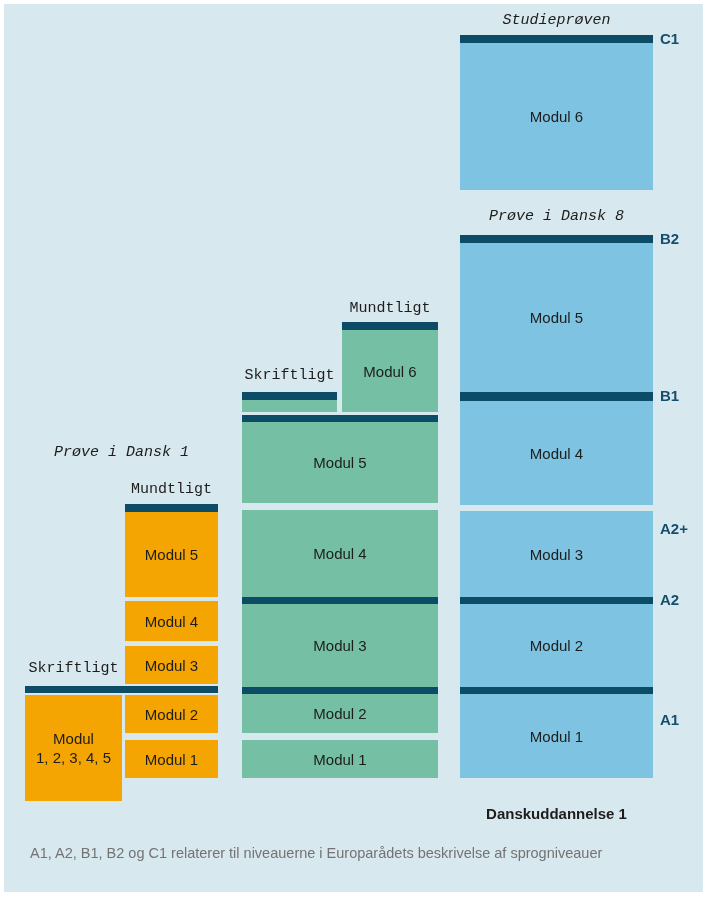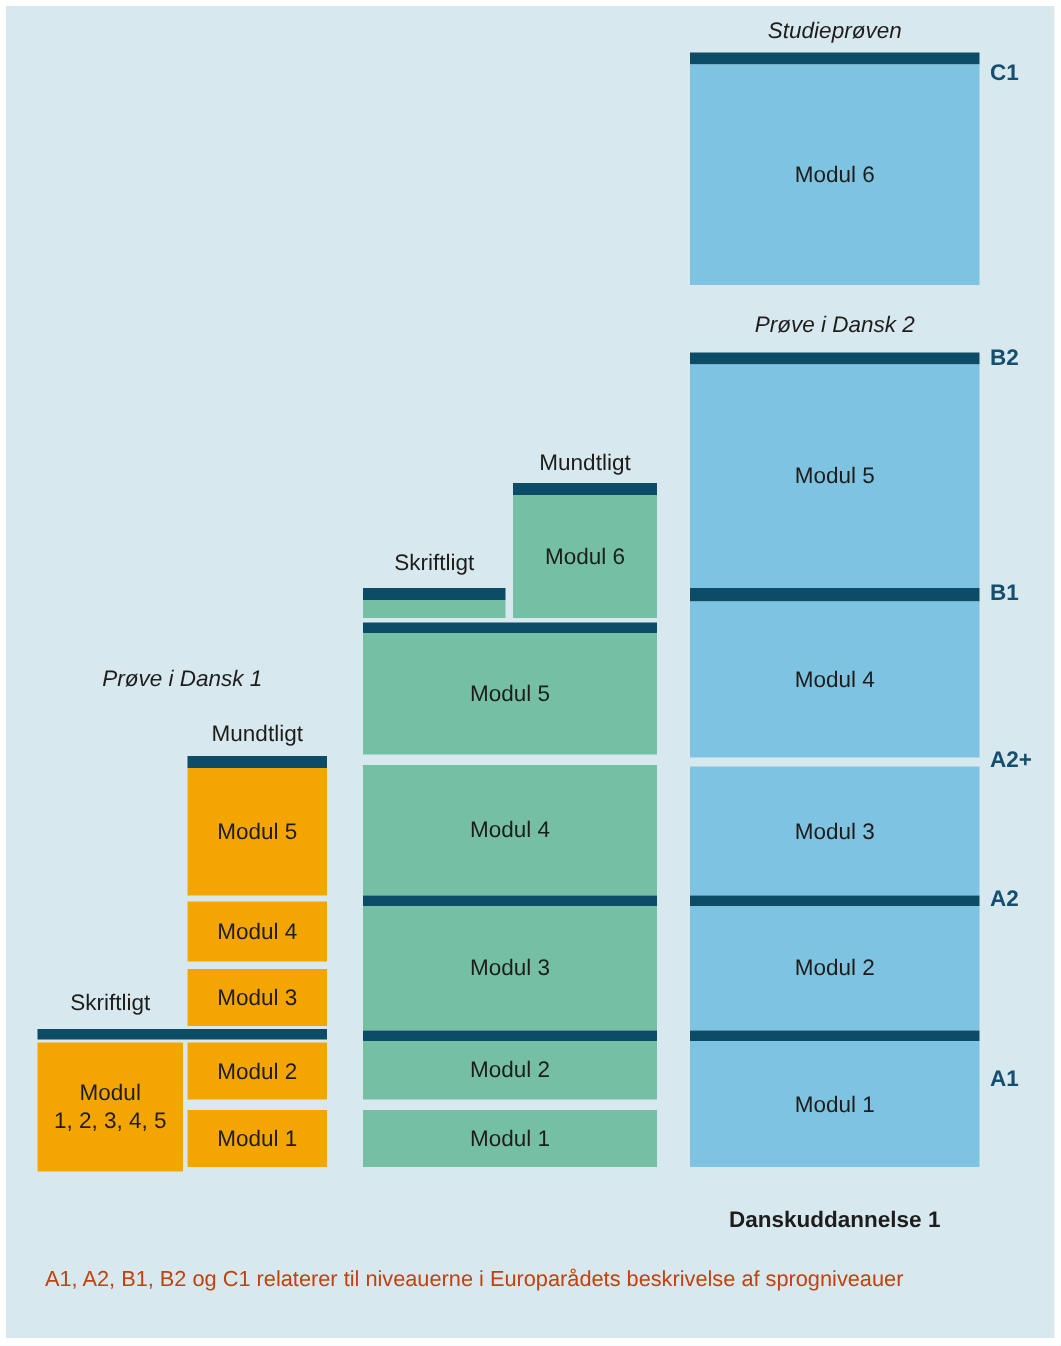--- a/index.html
+++ b/index.html
@@ -11,36 +11,36 @@
 
   .box {
     position:absolute; display:flex; align-items:center; justify-content:center;
     font-size:15px; color:#1d1d1b; text-align:center; line-height:19px;
   }
   .orange { background:#f5a502; }
   .green  { background:#75c0a4; }
   .blue   { background:#7ec3e1; }
   .bar    { position:absolute; background:#0d4c66; }
 
-  .hlabel { position:absolute; font-size:15px; color:#1d1d1b; text-align:center; line-height:17px; }
+  .hlabel { position:absolute; font-size:15px; color:#1d1d1b; text-align:center; line-height:17px;font-family:Liberation Mono, monospace; }
   .italic { font-style:italic; }
   .level  { position:absolute; left:660px; font-size:15px; font-weight:bold; color:#154f6d; line-height:18px; }
   .coltitle { position:absolute; top:805px; font-size:15px; font-weight:bold; color:#1d1d1b; text-align:center; }
-  .footer { position:absolute; left:30px; top:845px; font-size:14.5px; color:#c2410c; }
+  .footer { position:absolute; left:30px; top:845px; font-size:14.5px; color:#737373; }
 
   
   .p-du1-exam  { left:25px;  top:444px; width:193px; }
   .p-du1-oral  { left:125px; top:481px; width:93px; }
   .p-du1-obar  { left:125px; top:504px; width:93px;  height:8px; }
   .p-du1-m5    { left:125px; top:512px; width:93px;  height:85px; }
   .p-du1-m4    { left:125px; top:601px; width:93px;  height:40px; }
   .p-du1-m3    { left:125px; top:646px; width:93px;  height:38px; }
   .p-du1-writ  { left:25px;  top:660px; width:97px; }
   .p-du1-wbar  { left:25px;  top:686px; width:193px; height:7px; }
-  .p-du1-big   { left:25px;  top:695px; width:97px;  height:86px; }
+  .p-du1-big   { left:25px;  top:695px; width:97px;  height:106px; }
   .p-du1-m2    { left:125px; top:695px; width:93px;  height:38px; }
   .p-du1-m1    { left:125px; top:740px; width:93px;  height:38px; }
   .p-du1-title { left:25px;  width:193px; }
 
   
   .p-du2-exam  { left:242px; top:272px; width:196px; }
   .p-du2-oral  { left:342px; top:300px; width:96px; }
   .p-du2-obar  { left:342px; top:322px; width:96px;  height:8px; }
   .p-du2-m6    { left:342px; top:330px; width:96px;  height:82px; }
   .p-du2-writ  { left:242px; top:367px; width:95px; }
@@ -66,24 +66,24 @@
   .p-du3-b1bar { left:460px; top:392px; width:193px; height:9px; }
   .p-du3-m4    { left:460px; top:401px; width:193px; height:104px; }
   .p-du3-m3    { left:460px; top:511px; width:193px; height:86px; }
   .p-du3-a2bar { left:460px; top:597px; width:193px; height:7px; }
   .p-du3-m2    { left:460px; top:604px; width:193px; height:83px; }
   .p-du3-a1bar { left:460px; top:687px; width:193px; height:7px; }
   .p-du3-m1    { left:460px; top:694px; width:193px; height:84px; }
   .p-du3-title { left:460px; width:193px; }
 
   
-  .p-lvl-c1 { top:40px; }
+  .p-lvl-c1 { top:30px; }
   .p-lvl-b2 { top:230px; }
   .p-lvl-b1 { top:387px; }
-  .p-lvl-a2plus { top:498px; }
+  .p-lvl-a2plus { top:520px; }
   .p-lvl-a2 { top:591px; }
   .p-lvl-a1 { top:711px; }
 </style>
 </head>
 <body>
 
 <div class="canvas">
   <div class="panel"></div>
 
   <div class="hlabel italic p-du1-exam">Prøve i Dansk 1</div>
@@ -114,21 +114,21 @@
   <div class="box green p-du2-m4">Modul 4</div>
   <div class="bar p-du2-a2bar"></div>
   <div class="box green p-du2-m3">Modul 3</div>
   <div class="bar p-du2-a1bar"></div>
   <div class="box green p-du2-m2">Modul 2</div>
   <div class="box green p-du2-m1">Modul 1</div>
 
   <div class="hlabel italic p-du3-stud">Studieprøven</div>
   <div class="bar p-du3-c1bar"></div>
   <div class="box blue p-du3-m6">Modul 6</div>
-  <div class="hlabel italic p-du3-exam">Prøve i Dansk 2</div>
+  <div class="hlabel italic p-du3-exam">Prøve i Dansk 8</div>
   <div class="bar p-du3-b2bar"></div>
   <div class="box blue p-du3-m5">Modul 5</div>
   <div class="bar p-du3-b1bar"></div>
   <div class="box blue p-du3-m4">Modul 4</div>
   <div class="box blue p-du3-m3">Modul 3</div>
   <div class="bar p-du3-a2bar"></div>
   <div class="box blue p-du3-m2">Modul 2</div>
   <div class="bar p-du3-a1bar"></div>
   <div class="box blue p-du3-m1">Modul 1</div>
   <div class="coltitle p-du3-title">Danskuddannelse 1</div>

